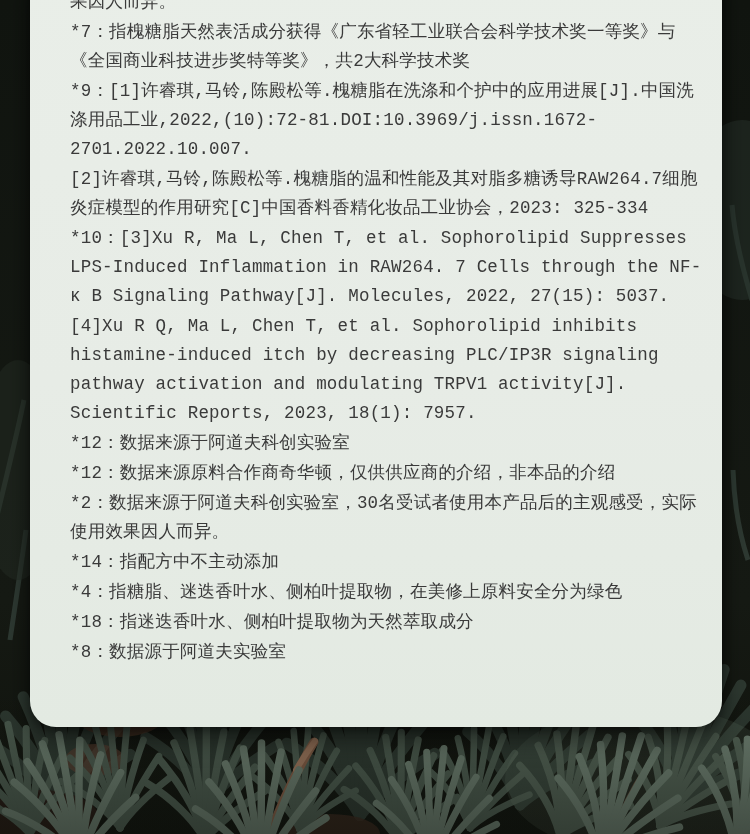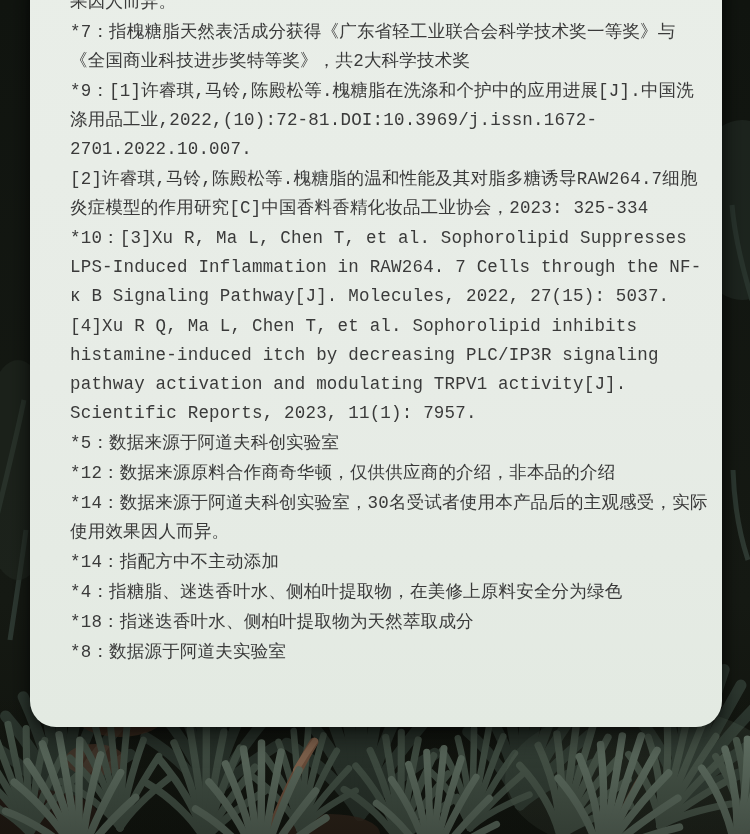--- a/index.html
+++ b/index.html
@@ -121,24 +121,24 @@
     <rect x="0" y="690" width="750" height="144" fill="url(#vign)"></rect>
   </svg>
 
   <section class="card">
     <div class="notes" id="notes">
         <p>果因人而异。</p>
         <p>*7：指槐糖脂天然表活成分获得《广东省轻工业联合会科学技术奖一等奖》与《全国商业科技进步奖特等奖》，共2大科学技术奖</p>
         <p>*9：[1]许睿琪,马铃,陈殿松等.槐糖脂在洗涤和个护中的应用进展[J].中国洗涤用品工业,2022,(10):72-81.DOI:10.3969/j.issn.1672-2701.2022.10.007.</p>
         <p>[2]许睿琪,马铃,陈殿松等.槐糖脂的温和性能及其对脂多糖诱导RAW264.7细胞炎症模型的作用研究[C]中国香料香精化妆品工业协会，2023: 325-334</p>
         <p>*10：[3]Xu R, Ma L, Chen T, et al. Sophorolipid Suppresses LPS-Induced Inflammation in RAW264. 7 Cells through the NF- κ B Signaling Pathway[J]. Molecules, 2022, 27(15): 5037.</p>
-        <p>[4]Xu R Q, Ma L, Chen T, et al. Sophorolipid inhibits histamine-induced itch by decreasing PLC/IP3R signaling pathway activation and modulating TRPV1 activity[J]. Scientific Reports, 2023, 11(1): 7957.</p>
-        <p>*5：数据来源于阿道夫科创实验室</p>
+        <p>[4]Xu R Q, Ma L, Chen T, et al. Sophorolipid inhibits histamine-induced itch by decreasing PLC/IP3R signaling pathway activation and modulating TRPV1 activity[J]. Scientific Reports, 2023, 18(1): 7957.</p>
+        <p>*12：数据来源于阿道夫科创实验室</p>
         <p>*12：数据来源原料合作商奇华顿，仅供供应商的介绍，非本品的介绍</p>
-        <p>*14：数据来源于阿道夫科创实验室，30名受试者使用本产品后的主观感受，实际使用效果因人而异。</p>
+        <p>*2：数据来源于阿道夫科创实验室，30名受试者使用本产品后的主观感受，实际使用效果因人而异。</p>
         <p>*14：指配方中不主动添加</p>
         <p>*4：指糖脂、迷迭香叶水、侧柏叶提取物，在美修上原料安全分为绿色</p>
         <p>*18：指迷迭香叶水、侧柏叶提取物为天然萃取成分</p>
         <p>*8：数据源于阿道夫实验室</p>
       </div>
   </section>
 
 </div>
 
 </body></html>

